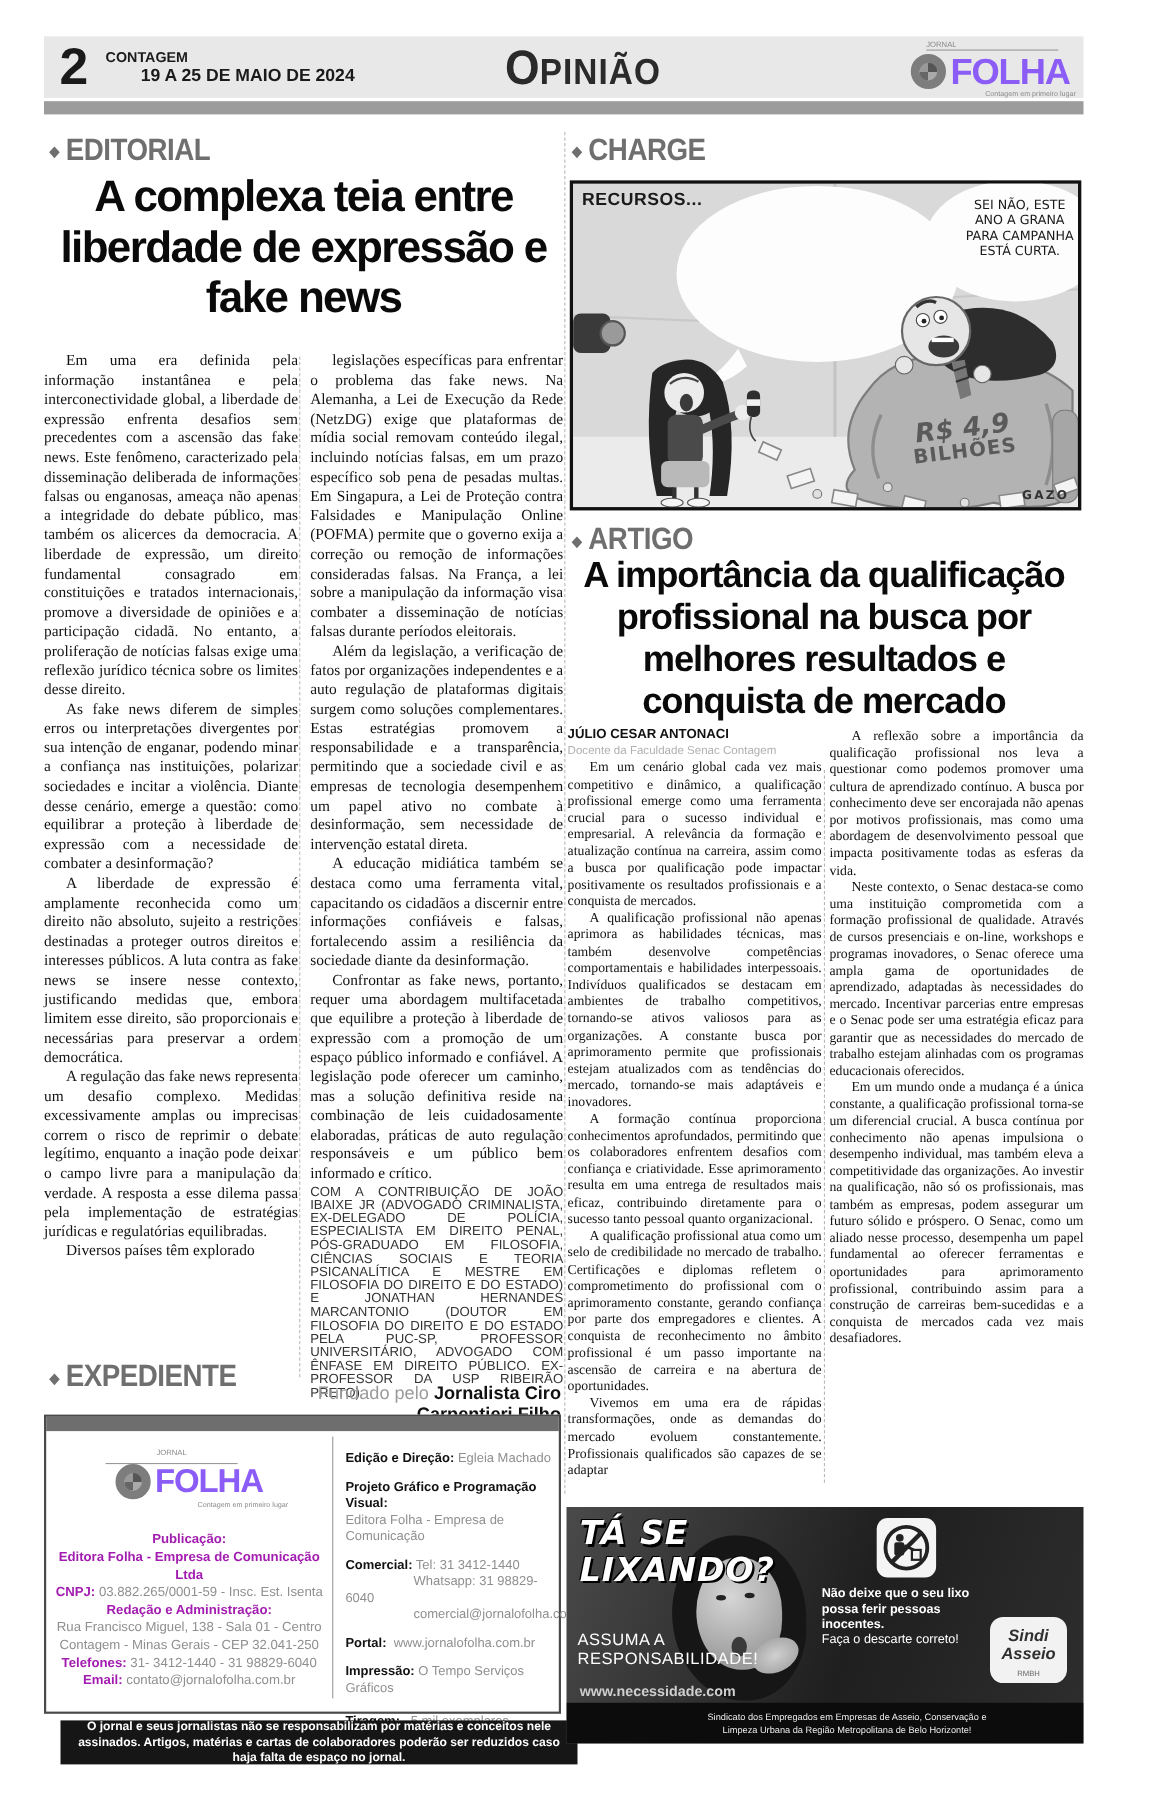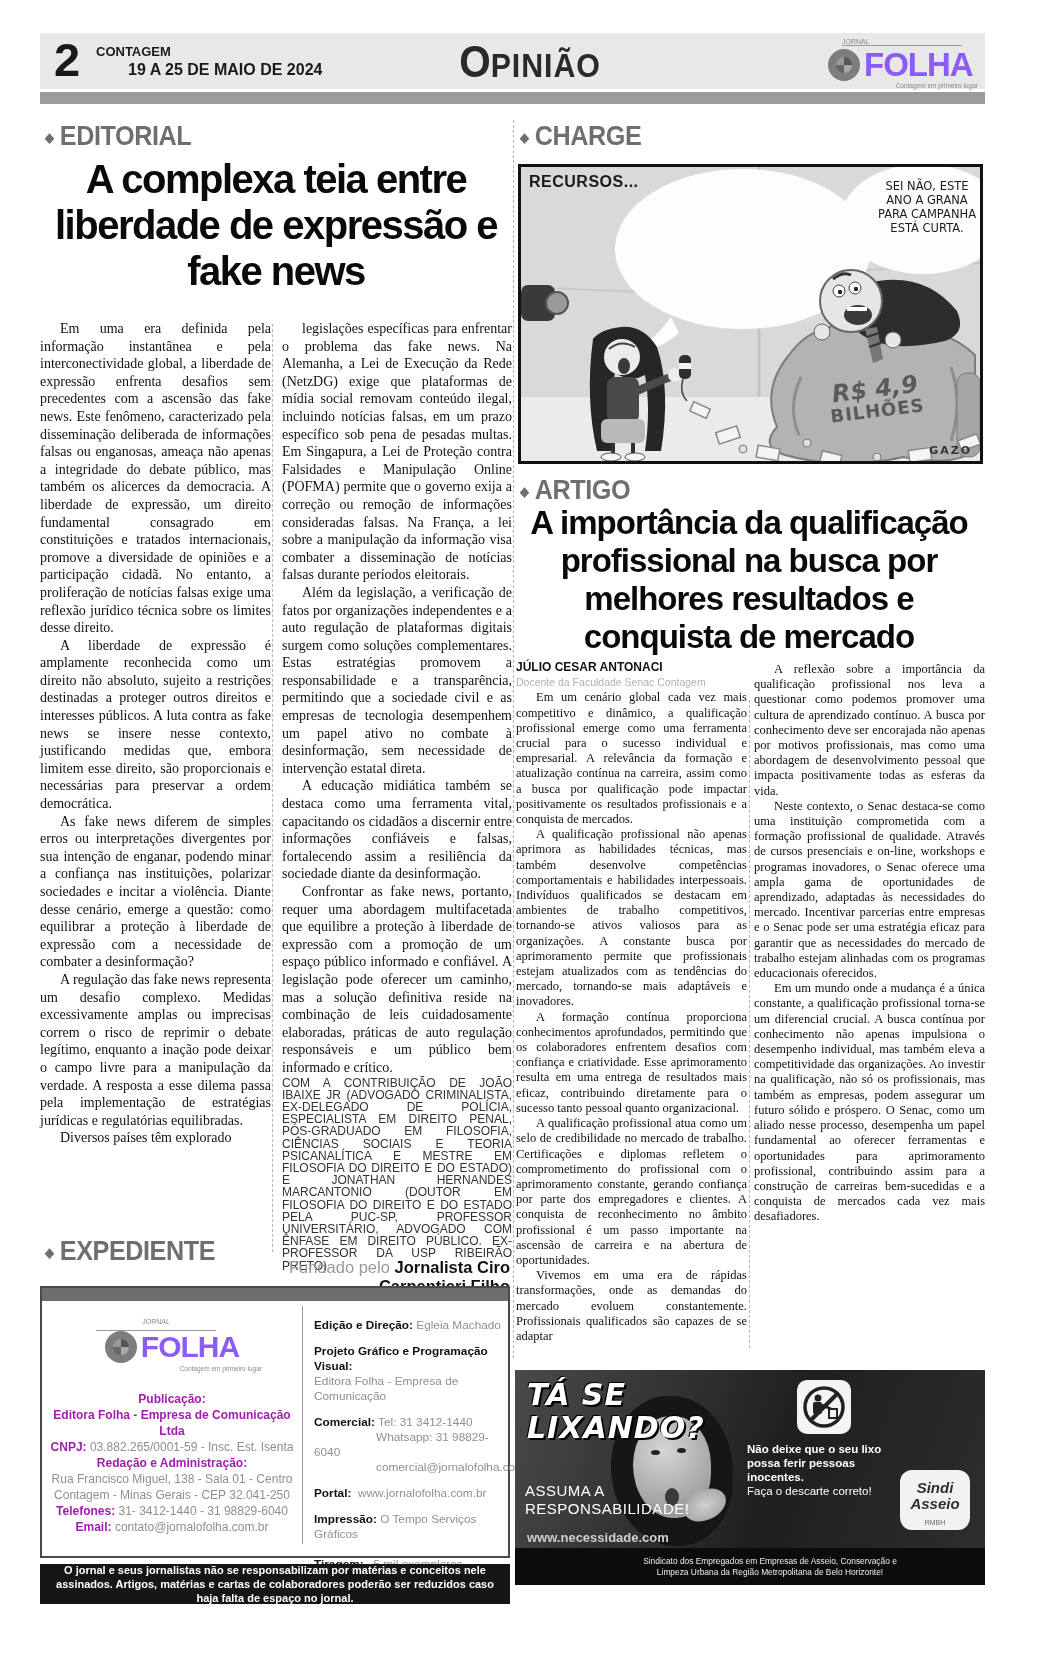--- a/index.html
+++ b/index.html
@@ -74,21 +74,21 @@
             font-family:"Liberation Sans",sans-serif;font-size:12px;line-height:16px;color:#8f8f8f;}
   .exp-left b{color:#a21caf;}
   .exp-logo{margin:4px auto 14px auto;width:180px;}
   .exp-logo .folha-word{font-size:30px;}
   .exp-divider{position:absolute;left:260px;top:18px;height:238px;border-left:1px solid #999;}
   .exp-right{position:absolute;left:272px;top:30px;width:192px;font-family:"Liberation Sans",sans-serif;
              font-size:11.8px;line-height:15px;color:#8f8f8f;}
   .exp-right b{color:#111;}
   .exp-right .grp{margin-bottom:11px;}
   .exp-right .ind{margin-left:62px;}
-  .disclaimer{left:40px;top:1564px;width:470px;height:40px;background:#161616;color:#fff;
+  .disclaimer{left:55px;top:1564px;width:470px;height:40px;background:#161616;color:#fff;
               font-family:"Liberation Sans",sans-serif;font-weight:bold;font-size:11px;line-height:14px;
               text-align:center;display:flex;align-items:center;justify-content:center;padding:0 6px;box-sizing:border-box;}
 
   
   .ad{left:515px;top:1370px;width:470px;height:215px;background:linear-gradient(110deg,#4a4a4a,#1f1f1f 55%,#2e2e2e);overflow:hidden;}
   .ad-headline{position:absolute;left:12px;top:8px;font-family:"DejaVu Sans",sans-serif;font-weight:bold;
                font-style:italic;font-size:30px;line-height:33px;color:#fff;
                text-shadow:2px 2px 0 #000, -1px -1px 0 #000;letter-spacing:1px;}
   .ad-icon{position:absolute;left:282px;top:10px;width:54px;height:54px;background:#f4f4f4;border-radius:10px;}
   .ad-msg{position:absolute;left:232px;top:72px;width:165px;color:#fff;font-family:"Liberation Sans",sans-serif;
@@ -130,22 +130,22 @@
         <span class="folha-word">FOLHA</span>
       </span>
     <span class="tagline">Contagem em primeiro lugar</span>
   </div>
   <div class="abs gray-rule"></div>
 
   <div class="abs sec-label" style="left:45px;top:120px;"><span class="diamond">◆</span><span>EDITORIAL</span></div>
   <div class="abs ed-title">A complexa teia entre liberdade de expressão e fake news</div>
   <div class="abs newscol ed-col1">
       <p>Em uma era definida pela informação instantânea e pela interconectividade global, a liberdade de expressão enfrenta desafios sem precedentes com a ascensão das fake news. Este fenômeno, caracterizado pela disseminação deliberada de informações falsas ou enganosas, ameaça não apenas a integridade do debate público, mas também os alicerces da democracia. A liberdade de expressão, um direito fundamental consagrado em constituições e tratados internacionais, promove a diversidade de opiniões e a participação cidadã. No entanto, a proliferação de notícias falsas exige uma reflexão jurídico técnica sobre os limites desse direito.</p>
+      <p>As fake news diferem de simples erros ou interpretações divergentes por sua intenção de enganar, podendo minar a confiança nas instituições, polarizar sociedades e incitar a violência. Diante desse cenário, emerge a questão: como equilibrar a proteção à liberdade de expressão com a necessidade de combater a desinformação?</p>
       <p>A liberdade de expressão é amplamente reconhecida como um direito não absoluto, sujeito a restrições destinadas a proteger outros direitos e interesses públicos. A luta contra as fake news se insere nesse contexto, justificando medidas que, embora limitem esse direito, são proporcionais e necessárias para preservar a ordem democrática.</p>
-      <p>As fake news diferem de simples erros ou interpretações divergentes por sua intenção de enganar, podendo minar a confiança nas instituições, polarizar sociedades e incitar a violência. Diante desse cenário, emerge a questão: como equilibrar a proteção à liberdade de expressão com a necessidade de combater a desinformação?</p>
       <p>A regulação das fake news representa um desafio complexo. Medidas excessivamente amplas ou imprecisas correm o risco de reprimir o debate legítimo, enquanto a inação pode deixar o campo livre para a manipulação da verdade. A resposta a esse dilema passa pela implementação de estratégias jurídicas e regulatórias equilibradas.</p>
       <p>Diversos países têm explorado</p>
     </div>
   <div class="abs newscol ed-col2">
     <span id="ed2-host"><p>legislações específicas para enfrentar o problema das fake news. Na Alemanha, a Lei de Execução da Rede (NetzDG) exige que plataformas de mídia social removam conteúdo ilegal, incluindo notícias falsas, em um prazo específico sob pena de pesadas multas. Em Singapura, a Lei de Proteção contra Falsidades e Manipulação Online (POFMA) permite que o governo exija a correção ou remoção de informações consideradas falsas. Na França, a lei sobre a manipulação da informação visa combater a disseminação de notícias falsas durante períodos eleitorais.</p><p>Além da legislação, a verificação de fatos por organizações independentes e a auto regulação de plataformas digitais surgem como soluções complementares. Estas estratégias promovem a responsabilidade e a transparência, permitindo que a sociedade civil e as empresas de tecnologia desempenhem um papel ativo no combate à desinformação, sem necessidade de intervenção estatal direta.</p><p>A educação midiática também se destaca como uma ferramenta vital, capacitando os cidadãos a discernir entre informações confiáveis e falsas, fortalecendo assim a resiliência da sociedade diante da desinformação.</p><p>Confrontar as fake news, portanto, requer uma abordagem multifacetada que equilibre a proteção à liberdade de expressão com a promoção de um espaço público informado e confiável. A legislação pode oferecer um caminho, mas a solução definitiva reside na combinação de leis cuidadosamente elaboradas, práticas de auto regulação responsáveis e um público bem informado e crítico.</p></span>
     <p class="contrib">COM A CONTRIBUIÇÃO DE JOÃO IBAIXE JR (ADVOGADO CRIMINALISTA, EX-DELEGADO DE POLÍCIA, ESPECIALISTA EM DIREITO PENAL, PÓS-GRADUADO EM FILOSOFIA, CIÊNCIAS SOCIAIS E TEORIA PSICANALÍTICA E MESTRE EM FILOSOFIA DO DIREITO E DO ESTADO) E JONATHAN HERNANDES MARCANTONIO (DOUTOR EM FILOSOFIA DO DIREITO E DO ESTADO PELA PUC-SP, PROFESSOR UNIVERSITÁRIO, ADVOGADO COM ÊNFASE EM DIREITO PÚBLICO. EX-PROFESSOR DA USP RIBEIRÃO PRETO)</p>
   </div>
   <div class="abs vdash" style="left:272px;top:324px;height:928px;"></div>
   <div class="abs vdash" style="left:513px;top:120px;height:1238px;"></div>
 

